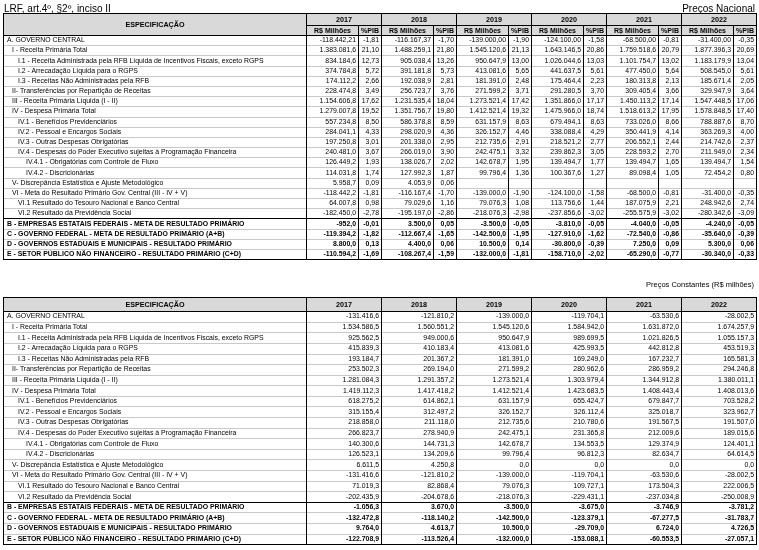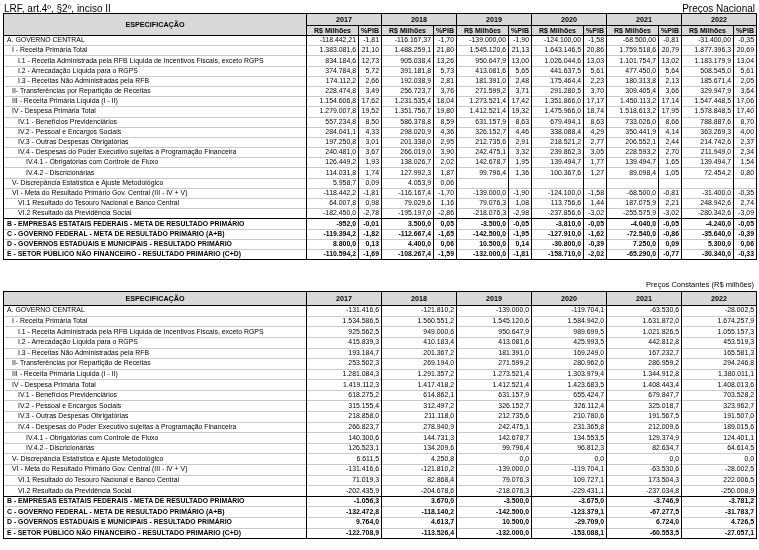--- a/index.html
+++ b/index.html
@@ -51,21 +51,21 @@
   td.num { text-align: right; font-variant-numeric: tabular-nums; }
   td.spec { text-align: left; }
   td.ind0 { padding-left: 3px; }
   td.ind1 { padding-left: 8px; }
   td.ind2 { padding-left: 14px; }
   td.ind3 { padding-left: 22px; }
   tr.bold td { font-weight: bold; }
   tr.section-top td { border-top: 1.4px solid #000; }
   .note2 {
     text-align: right; font-size: 7.5px;
-    margin-top: 20px; margin-bottom: 2px; padding-right: 2px;
+    margin-top: 20px; margin-bottom: 8px; padding-right: 2px;
   }
 </style>
 </head>
 <body>
 
 <div class="notes-row">
   <span>LRF, art.4º, §2º, inciso II</span>
   <span>Preços Nacional</span>
 </div>
 

